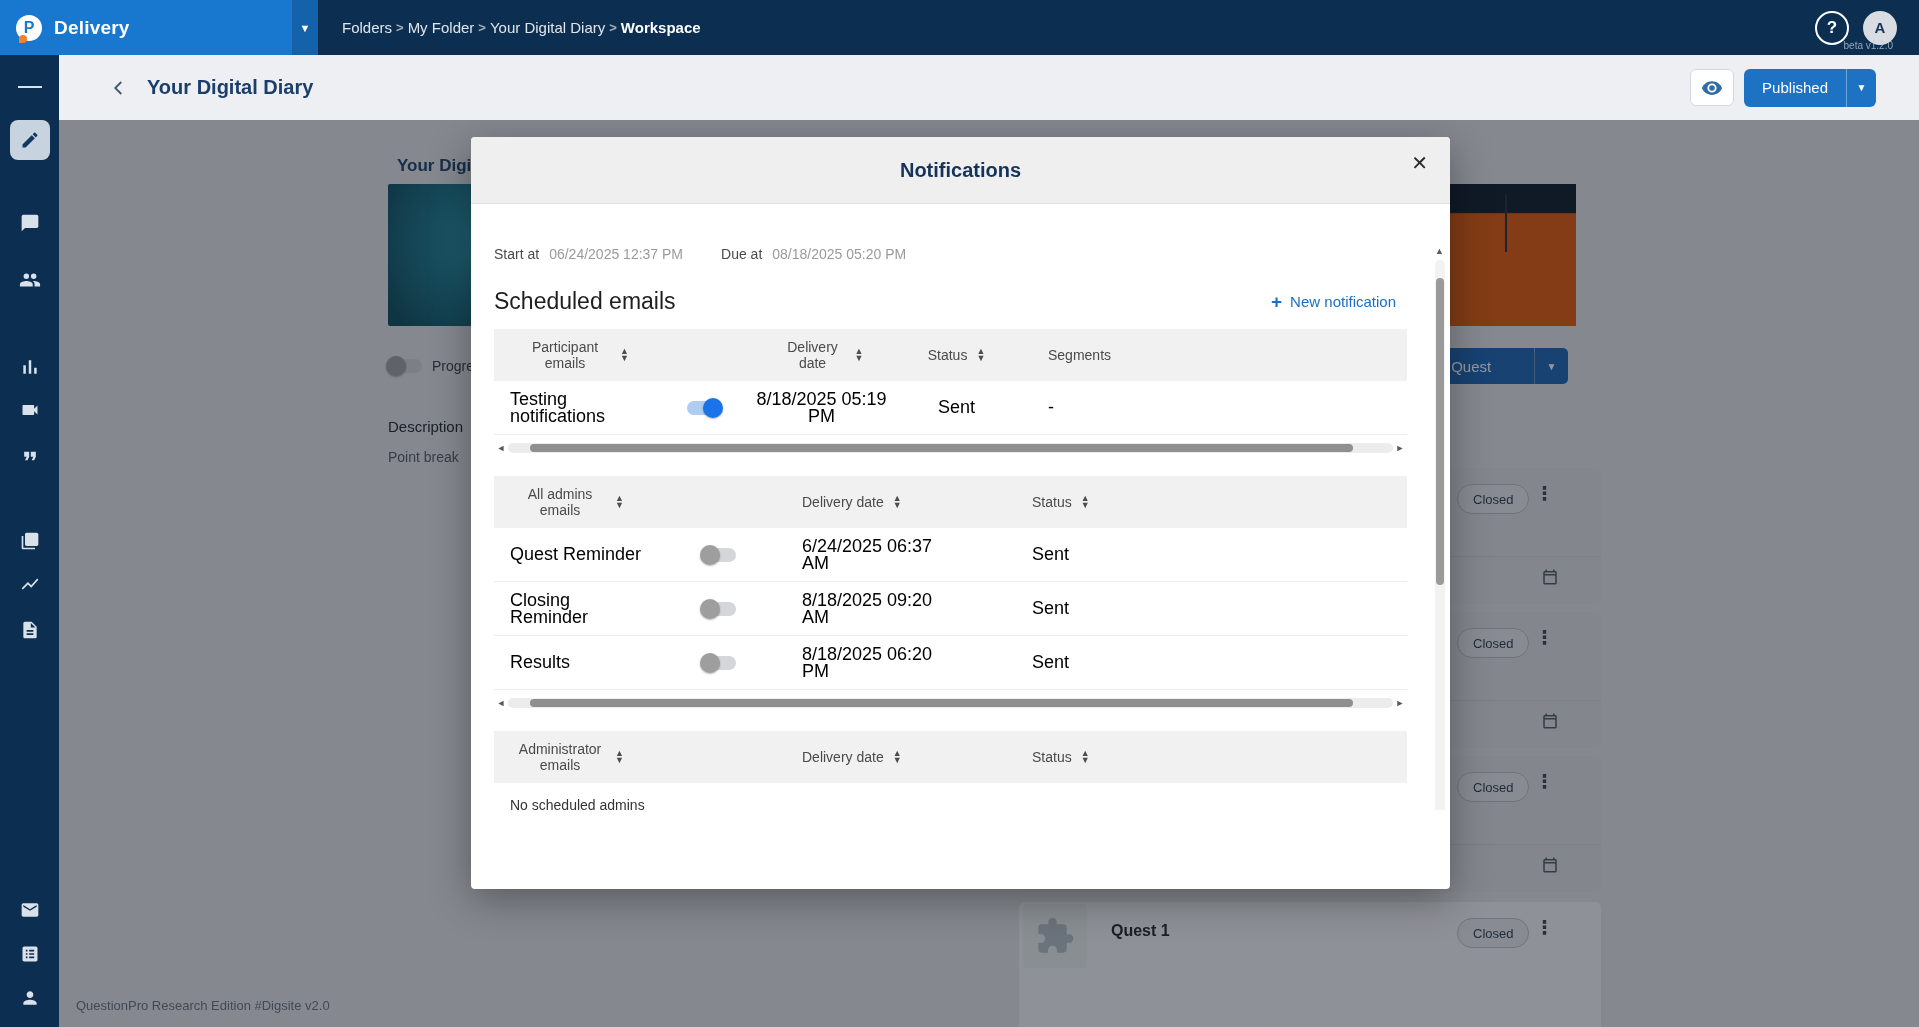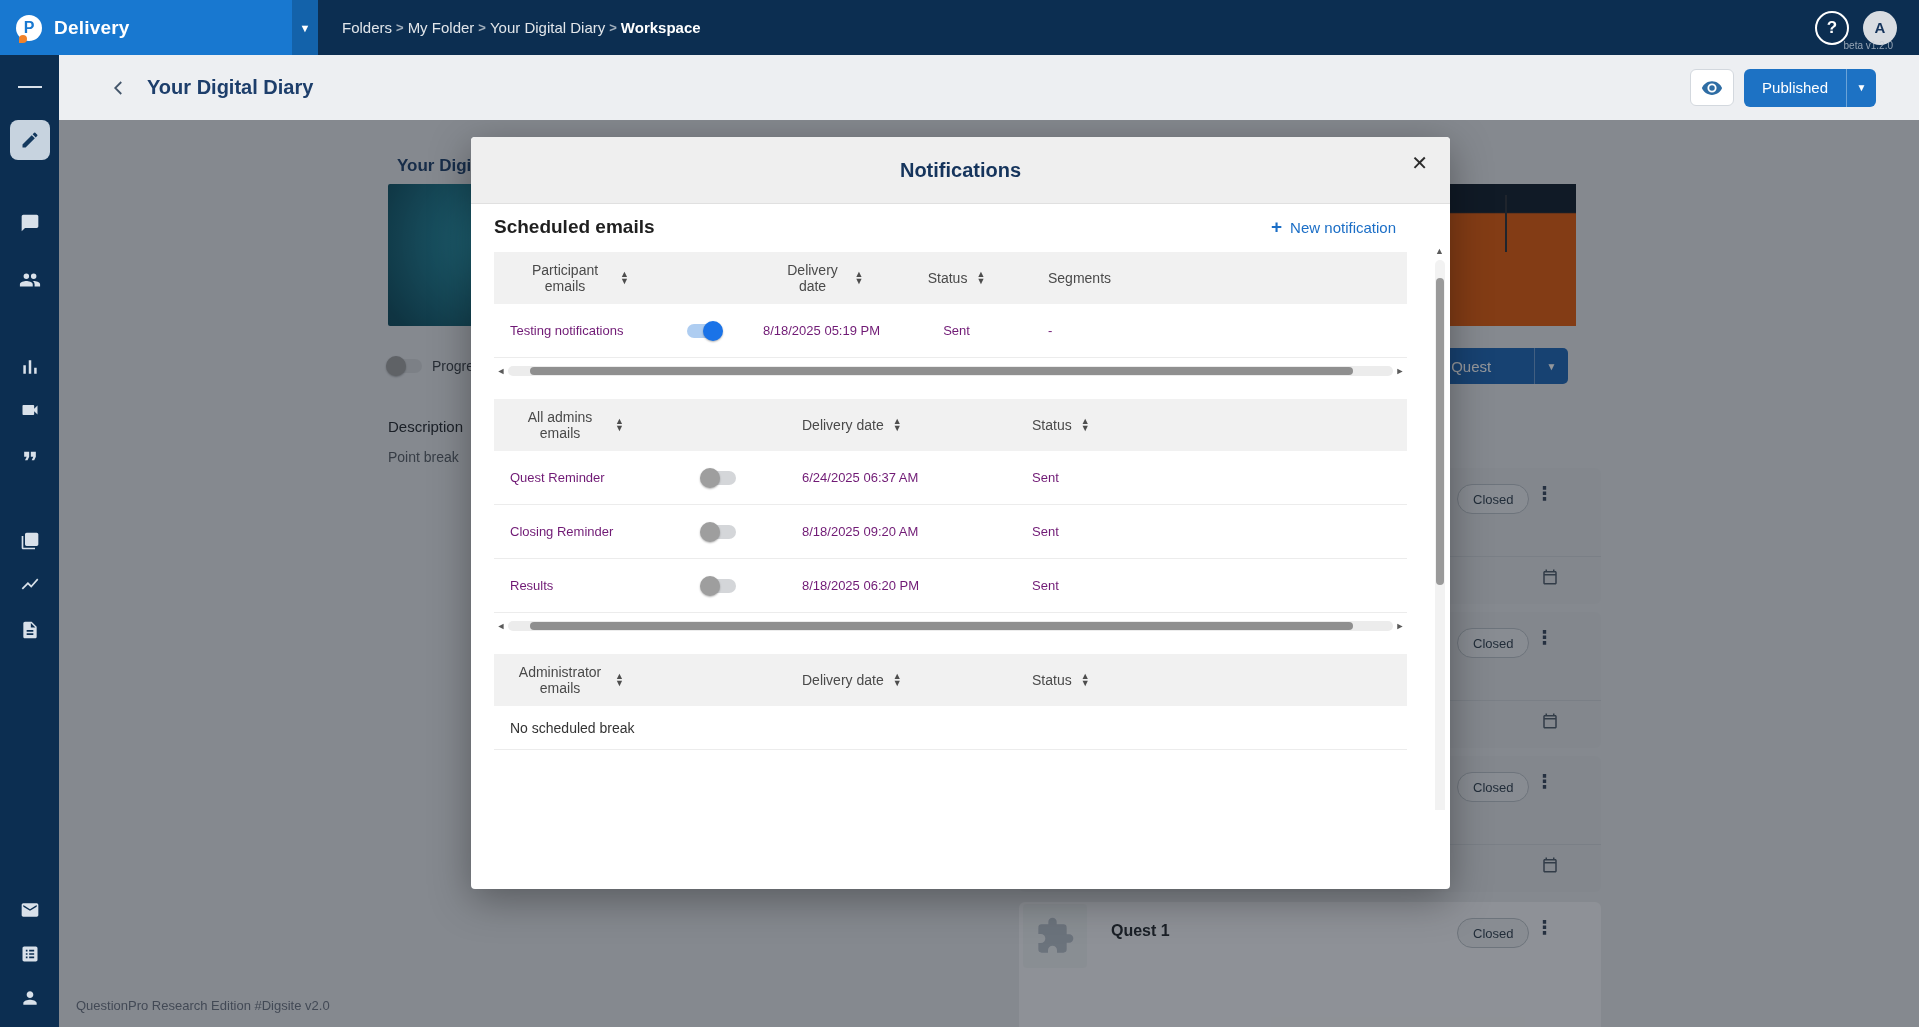--- a/index.html
+++ b/index.html
@@ -75,37 +75,37 @@
   .overlay { position:absolute; left:0; top:0; width:1860px; height:907px; background:rgba(18,24,33,.45); z-index:30; }
   .modal { position:absolute; left:412px; top:17px; width:979px; height:752px; background:#fff; border-radius:4px; box-shadow:0 10px 40px rgba(0,0,0,.35); z-index:40; }
   .modal-header { height:67px; background:#efefef; border-bottom:1px solid #e0e0e0; border-radius:4px 4px 0 0; display:flex; align-items:center; justify-content:center; position:relative; }
   .modal-title { font-size:20px; font-weight:bold; color:#15345c; }
   .modal-close { position:absolute; right:22px; top:14px; font-size:20px; color:#2b2b2b; cursor:pointer; }
   .modal-body { position:absolute; left:0; top:53px; right:0; bottom:79px; overflow:hidden; padding:0 46px 0 23px; }
   .meta-row { margin-top:56px; display:flex; align-items:center; gap:10px; font-size:14px; }
   .meta-label { color:#4a4a4a; }
   .meta-value { color:#9a9a9a; margin-right:28px; }
   .section-row { margin-top:26px; display:flex; align-items:center; justify-content:space-between; }
-  .section-heading { font-size:19px; font-weight:bold; color:#1f1f1f; }
+  .section-heading { font-size:23px; font-weight:normal; color:#1f1f1f; }
   .new-notif { color:#1b6ec6; font-size:15px; display:flex; align-items:center; gap:8px; cursor:pointer; margin-right:8px; }
   .new-notif .plus { font-size:19px; font-weight:bold; }
 
   .etable { margin-top:14px; width:913px; }
   .thead { background:#f1f1f1; display:grid; align-items:center; color:#4a4a4a; font-size:14px; }
   .t1 .thead, .t1 .trow { grid-template-columns:160px 100px 135px 135px 1fr; }
   .t23 { grid-template-columns:150px 150px 230px 150px 1fr; }
   .thead { min-height:52px; }
   .hcell { display:flex; align-items:center; justify-content:center; }
   .hcell.left { justify-content:flex-start; padding-left:8px; }
   .hcell.padl { justify-content:flex-start; padding-left:24px; }
   .hdr-label { text-align:center; }
   .hdr-narrow { width:92px; }
   .hdr-xnarrow { width:66px; }
   .sort { display:flex; flex-direction:column; margin-left:9px; cursor:pointer; color:#4d4d4d; font-size:9px; line-height:7px; }
-  .trow { display:grid; align-items:center; min-height:54px; border-bottom:1px solid #ececec; font-size:13px; color:#701a75; background:#fff; }
+  .trow { display:grid; align-items:center; min-height:54px; border-bottom:1px solid #ececec; font-size:18px; color:#000000; background:#fff; }
   .cell-name { padding-left:16px; line-height:17px; max-width:150px; }
   .cell-center { display:flex; align-items:center; justify-content:center; text-align:center; line-height:17px; }
   .cell-left { padding-left:8px; line-height:17px; max-width:145px; }
   .cell-padl { padding-left:24px; }
   .empty-row { min-height:44px; display:flex; align-items:center; padding-left:16px; font-size:14px; color:#333; border-bottom:1px solid #ececec; }
   .mt22b { margin-top:22px; }
 
   
   .switch { width:34px; height:14px; border-radius:7px; position:relative; cursor:pointer; flex:none; }
   .switch .knob { width:20px; height:20px; border-radius:50%; position:absolute; top:-3px; box-shadow:0 1px 2px rgba(0,0,0,.3); }
@@ -301,20 +301,26 @@
 
     <div class="overlay"></div>
 
     <div class="modal">
       <div class="modal-header">
         <div class="modal-title">Notifications</div>
         <div class="modal-close">✕</div>
       </div>
 
       <div class="modal-body">
+        <div class="meta-row">
+          <span class="meta-label">Start at</span>
+          <span class="meta-value">06/24/2025 12:37 PM</span>
+          <span class="meta-label">Due at</span>
+          <span class="meta-value">08/18/2025 05:20 PM</span>
+        </div>
 
         <div class="section-row">
           <div class="section-heading">Scheduled emails</div>
           <div class="new-notif">
             <span class="plus">+</span>
             <span>New notification</span>
           </div>
         </div>
 
         <div class="etable t1">
@@ -452,21 +458,21 @@
               </div>
             <div class="hcell left">
                 <span class="hdr-label">Status</span>
               <span class="sort">
                   <span>▲</span>
                   <span>▼</span>
                 </span>
               </div>
             <div class="hcell"></div>
           </div>
-          <div class="empty-row">No scheduled break</div>
+          <div class="empty-row">No scheduled admins</div>
         </div>
 
         <div class="vscroll">
           <span class="vs-arrow">▲</span>
           <div class="vs-track">
               <div class="vs-thumb"></div>
             </div>
 
         </div>
       </div>

